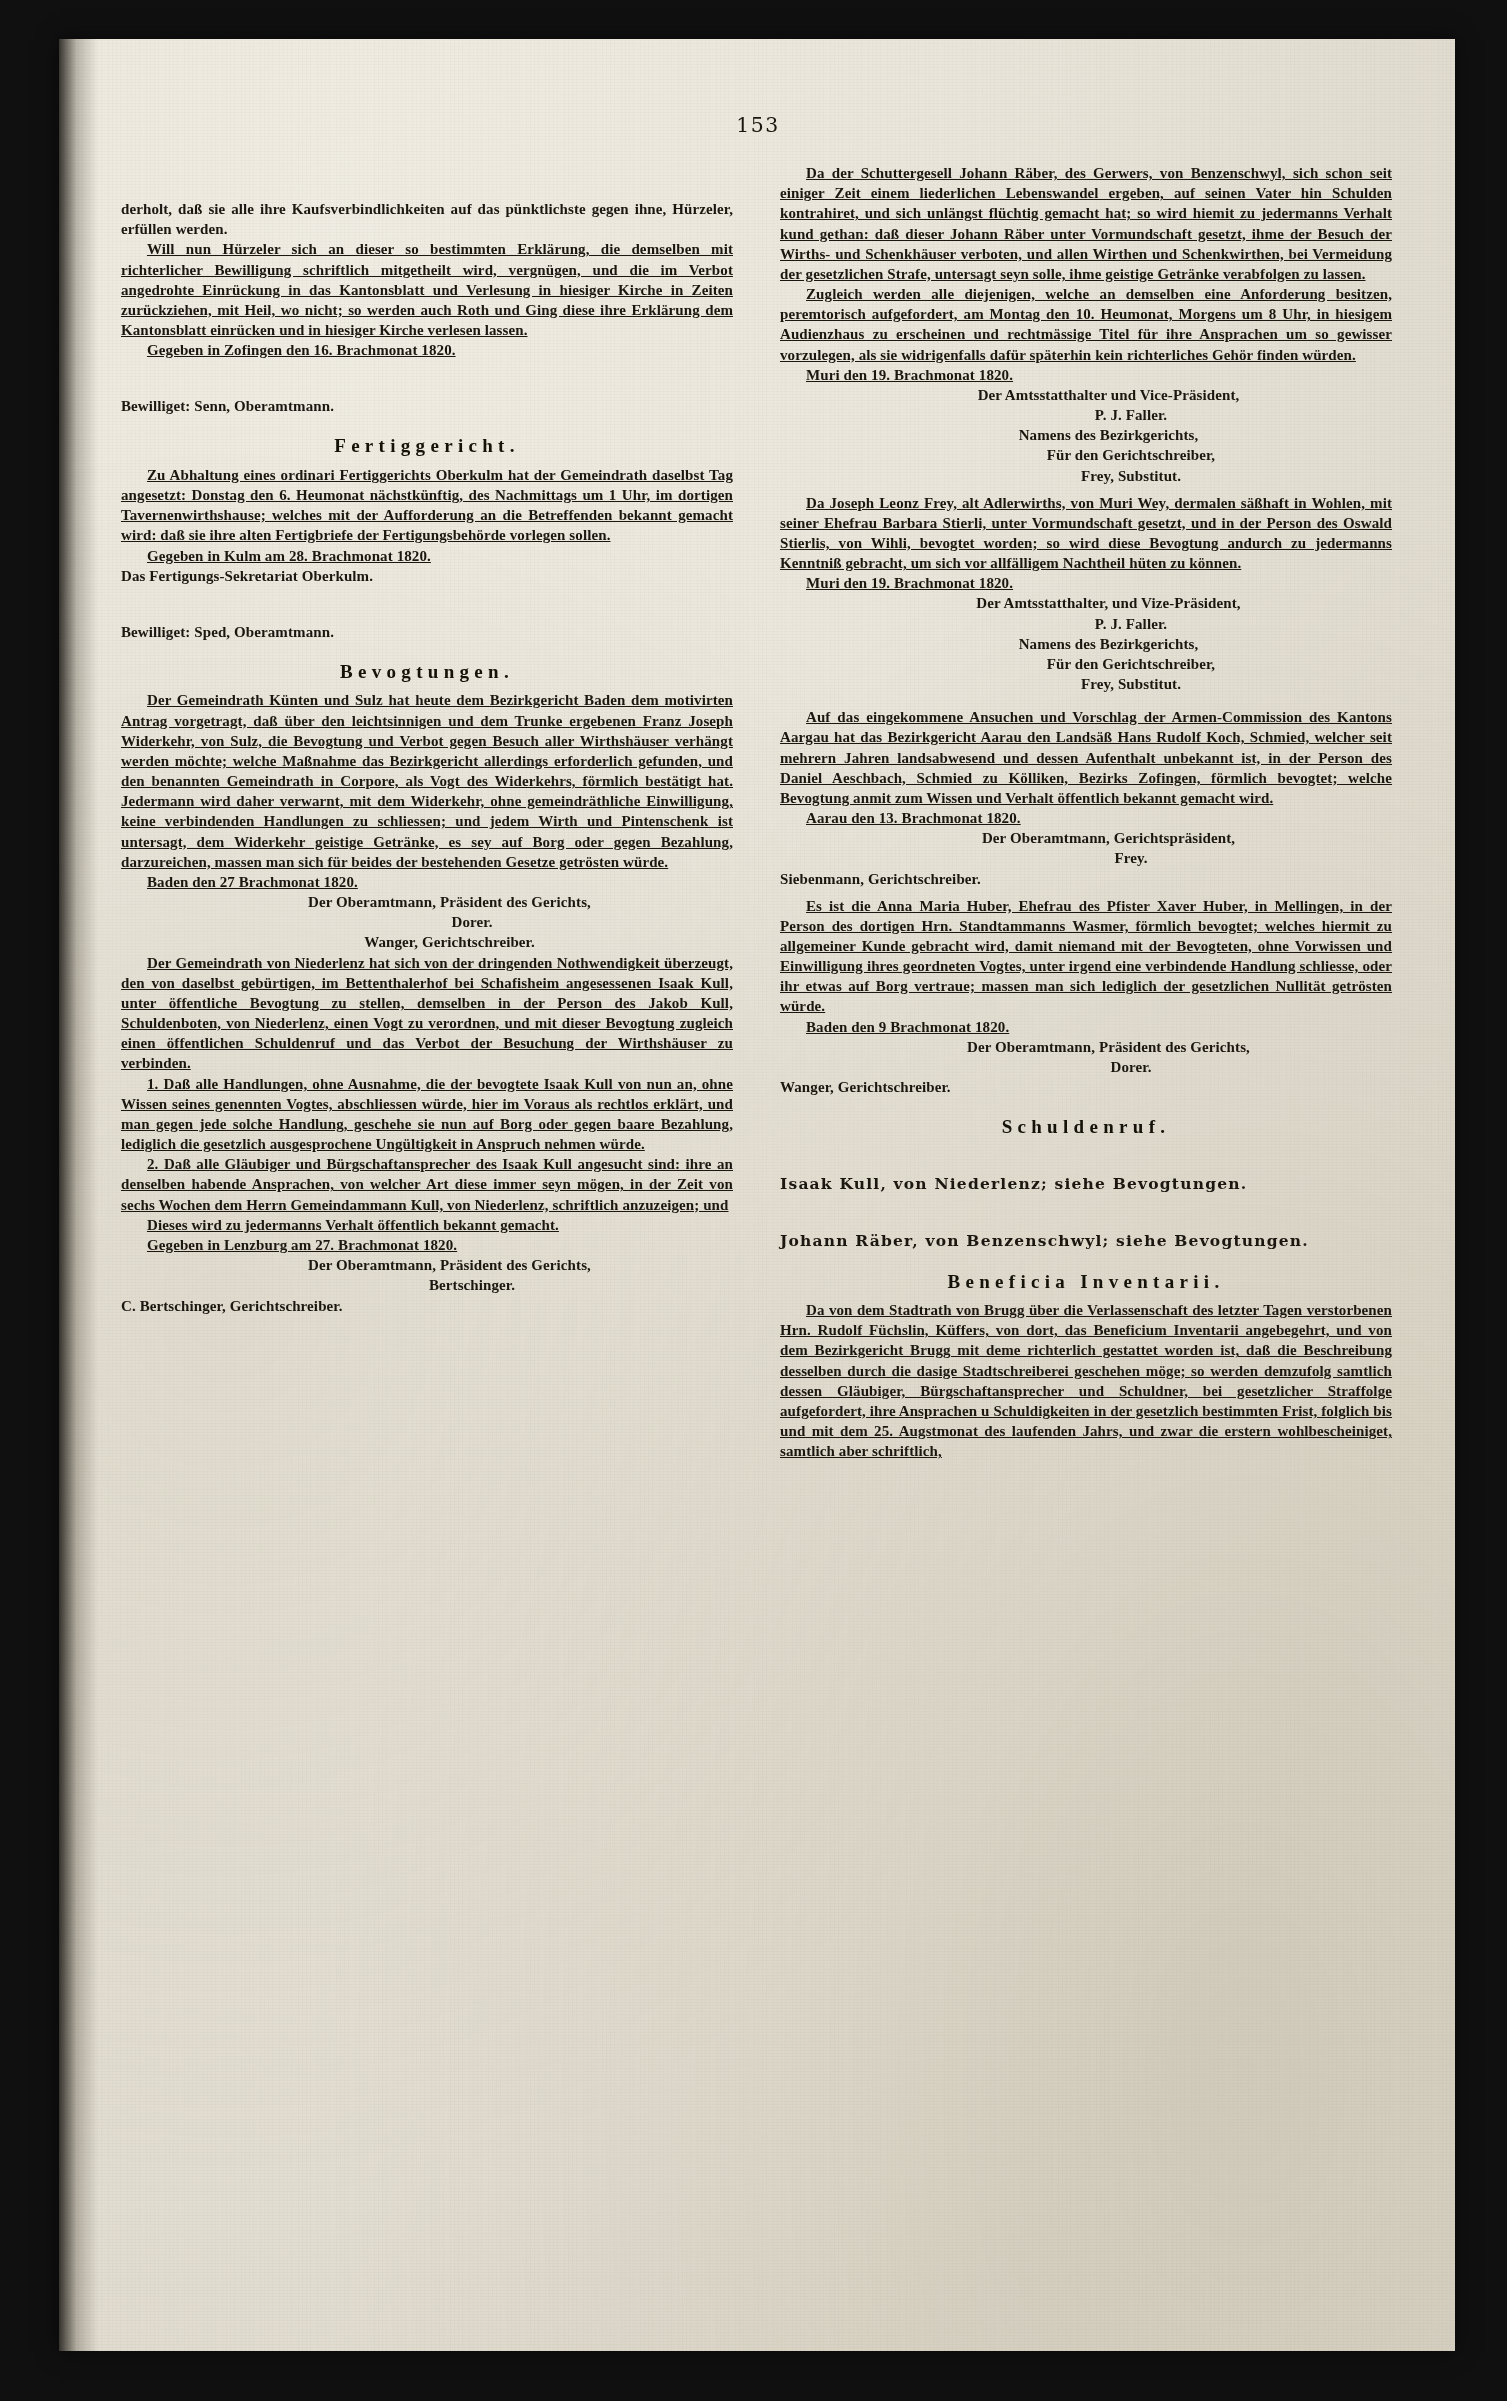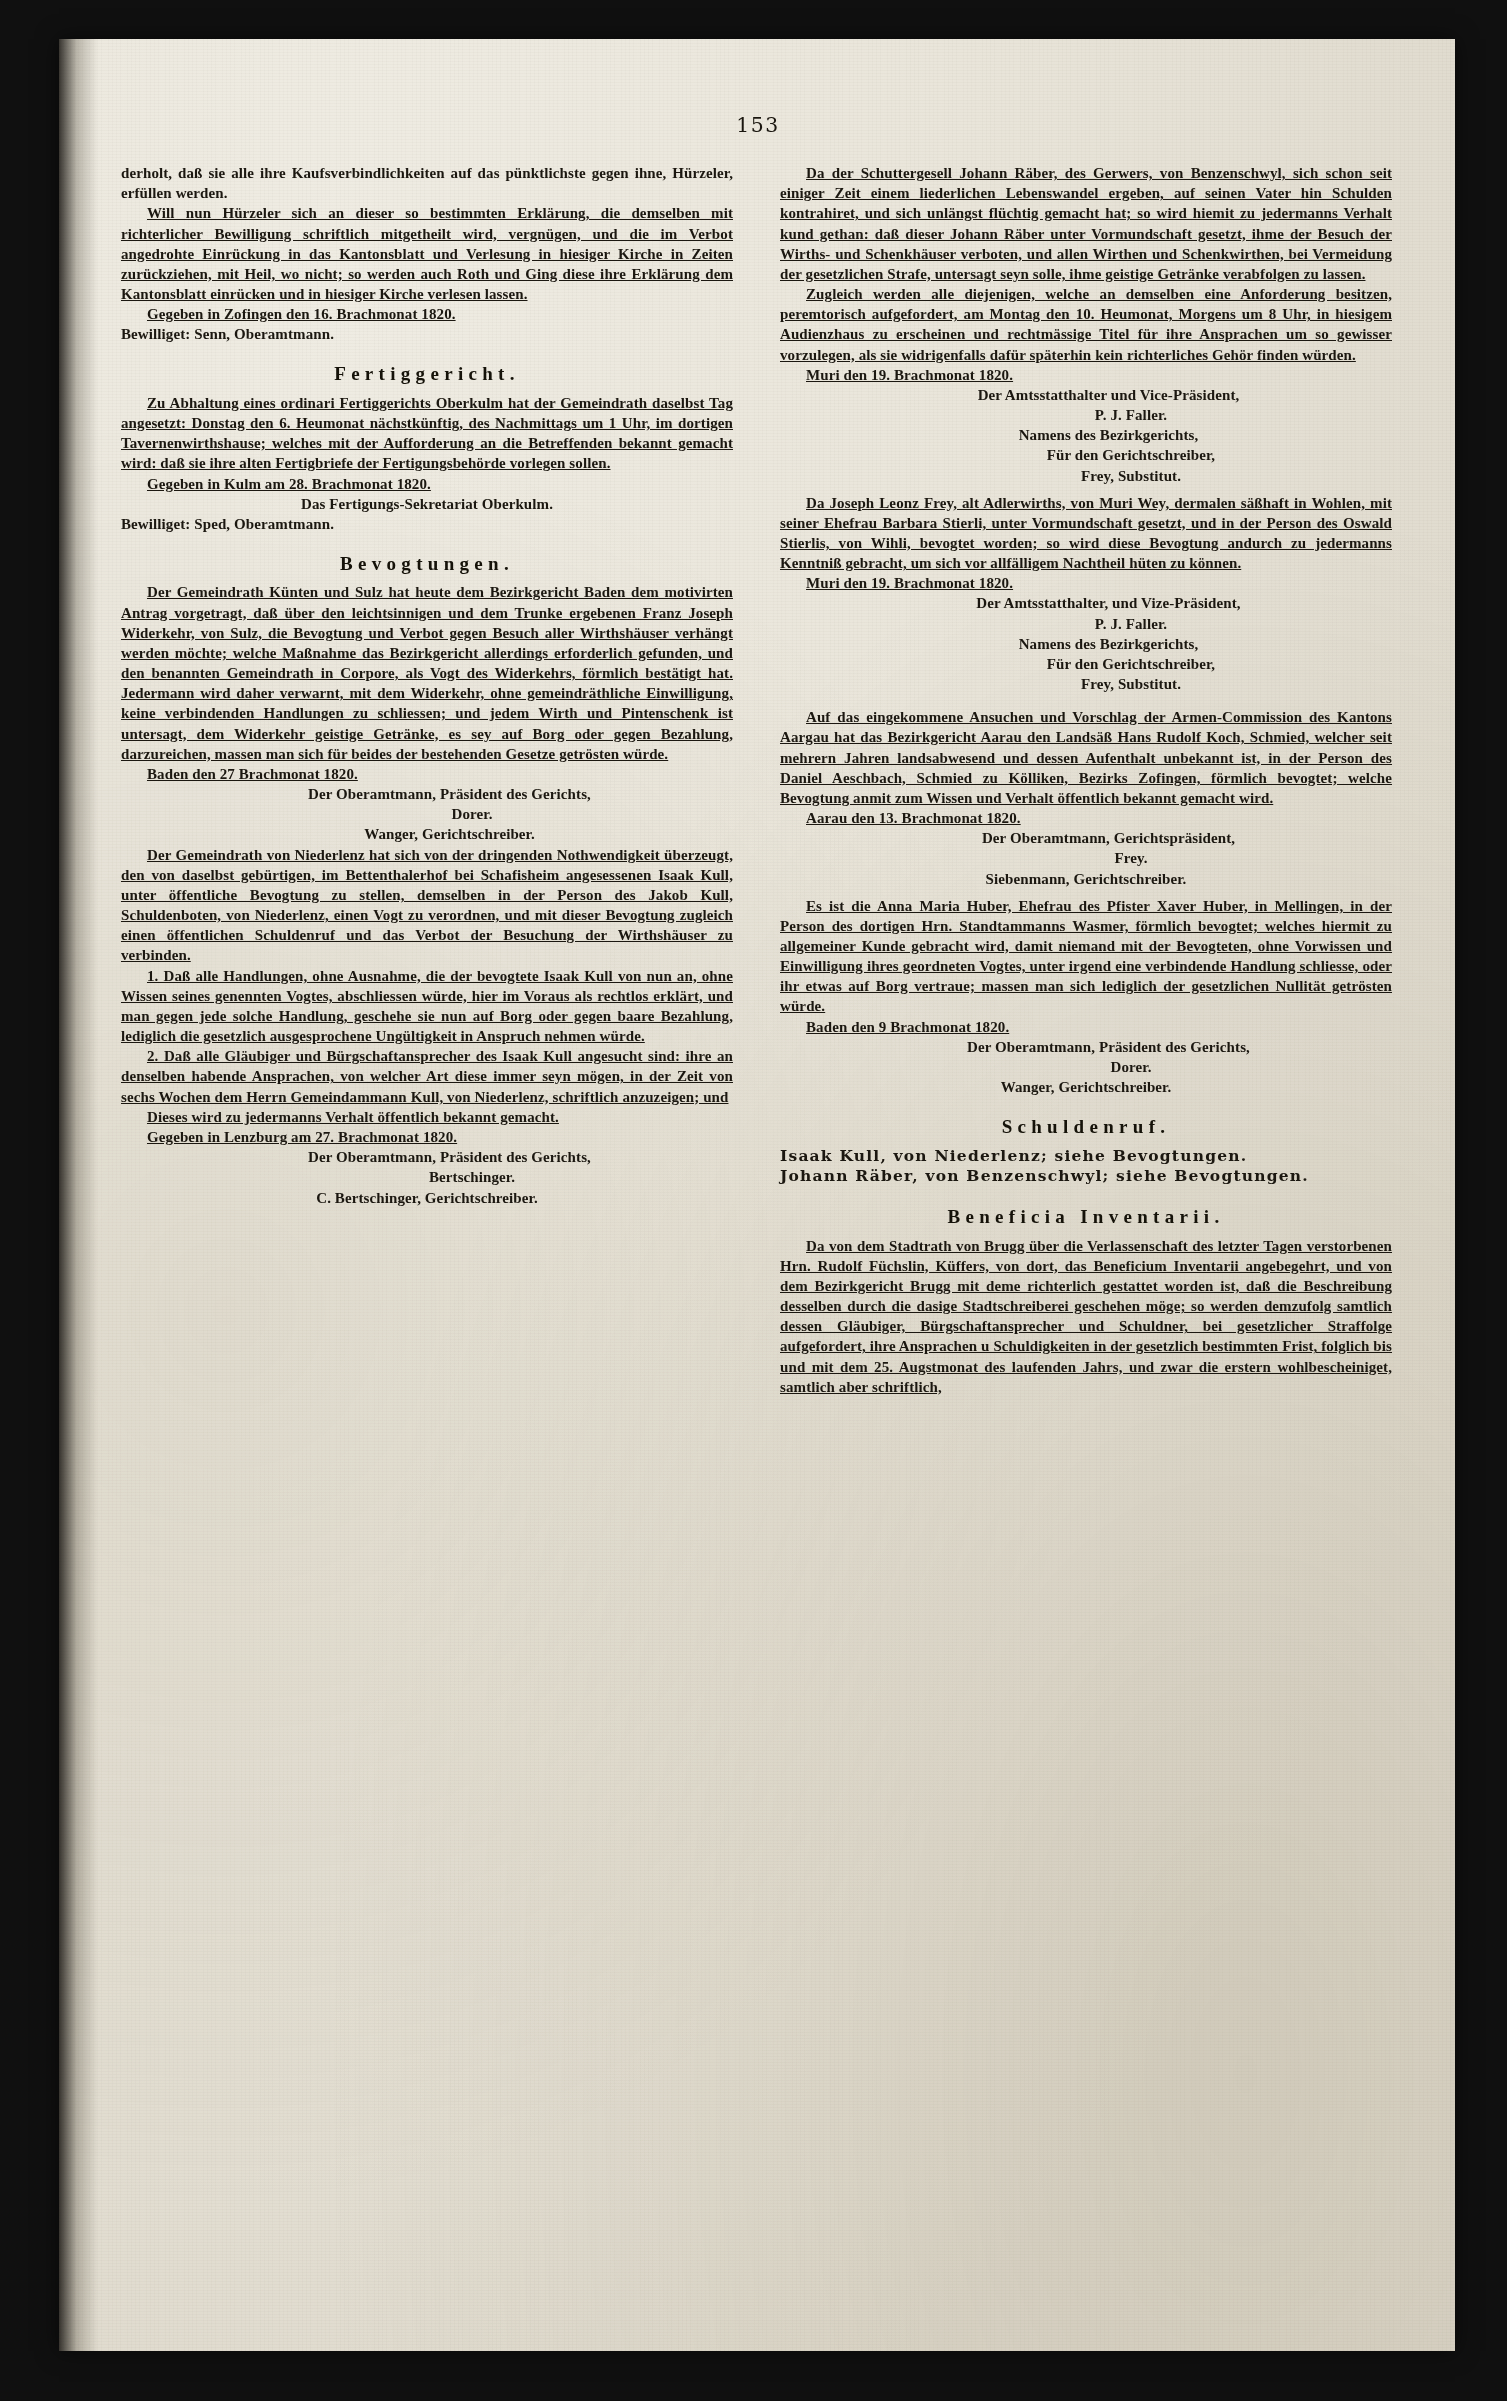--- a/index.html
+++ b/index.html
@@ -83,31 +83,31 @@
     margin: 0;
     font-size: 15px;
     line-height: 1.345;
     text-align: justify;
     font-family: "Liberation Serif", serif;
     letter-spacing: 0.1px;
     color: #1b1710;
     font-weight: 600;
   }
   p.ind { text-indent: 26px; text-decoration: underline; }
-  p.noind { text-indent: 0; }
+  p.noind { text-indent: 0; margin-top: 36px; }
   .sec-head {
     text-align: center;
     font-size: 19px;
     letter-spacing: 5.3px;
     margin: 12px 0 7.5px 0;
     font-weight: 700;
     font-family: "Liberation Serif", serif;
     color: #151209;
   }
-  .ctr { text-align: center; text-indent: 0; }
+  .ctr { text-align: left; text-indent: 0; }
   .r1 { text-align: center; text-indent: 0; padding-left: 45px; }
   .r2 { text-align: center; text-indent: 0; padding-left: 90px; }
   .gap { height: 6.8px; }
   .gap-lg { height: 13px; }
   
   .fk { font-family: "DejaVu Serif", serif; letter-spacing: 2px; font-weight: 700; }
 </style>
 </head>
 <body>
 

